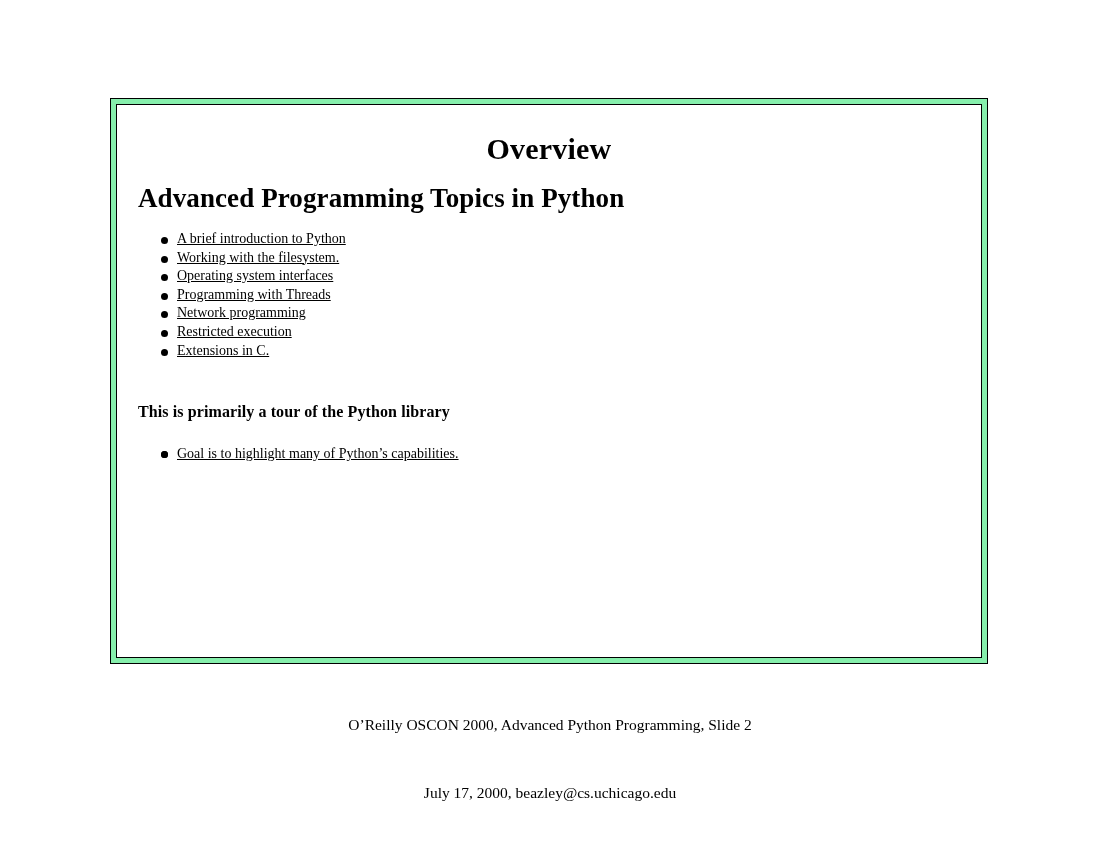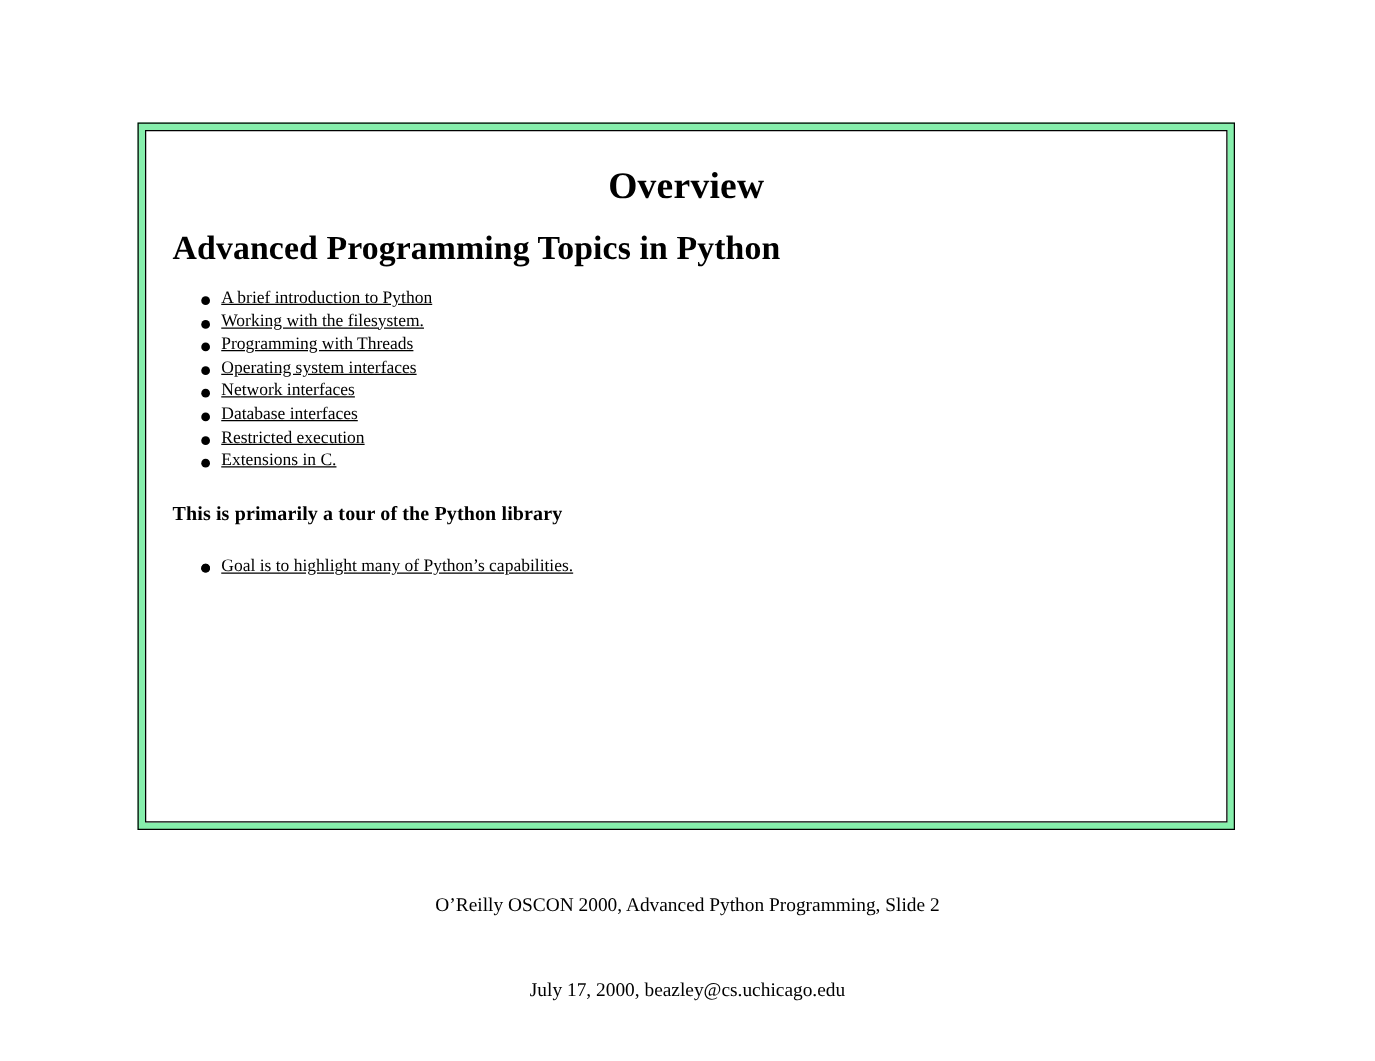--- a/index.html
+++ b/index.html
@@ -136,33 +136,29 @@
         <li class="bullet-item">
           <span class="bullet-marker"></span>
           <span>A brief introduction to Python</span>
         </li>
         <li class="bullet-item">
           <span class="bullet-marker"></span>
           <span>Working with the filesystem.</span>
         </li>
         <li class="bullet-item">
           <span class="bullet-marker"></span>
+          <span>Operating system interfaces</span>
+        </li>
+        <li class="bullet-item">
+          <span class="bullet-marker"></span>
           <span>Programming with Threads</span>
         </li>
         <li class="bullet-item">
           <span class="bullet-marker"></span>
-          <span>Operating system interfaces</span>
-        </li>
-        <li class="bullet-item">
-          <span class="bullet-marker"></span>
-          <span>Network interfaces</span>
-        </li>
-        <li class="bullet-item">
-          <span class="bullet-marker"></span>
-          <span>Database interfaces</span>
+          <span>Network programming</span>
         </li>
         <li class="bullet-item">
           <span class="bullet-marker"></span>
           <span>Restricted execution</span>
         </li>
         <li class="bullet-item">
           <span class="bullet-marker"></span>
           <span>Extensions in C.</span>
         </li>
       </ul>

